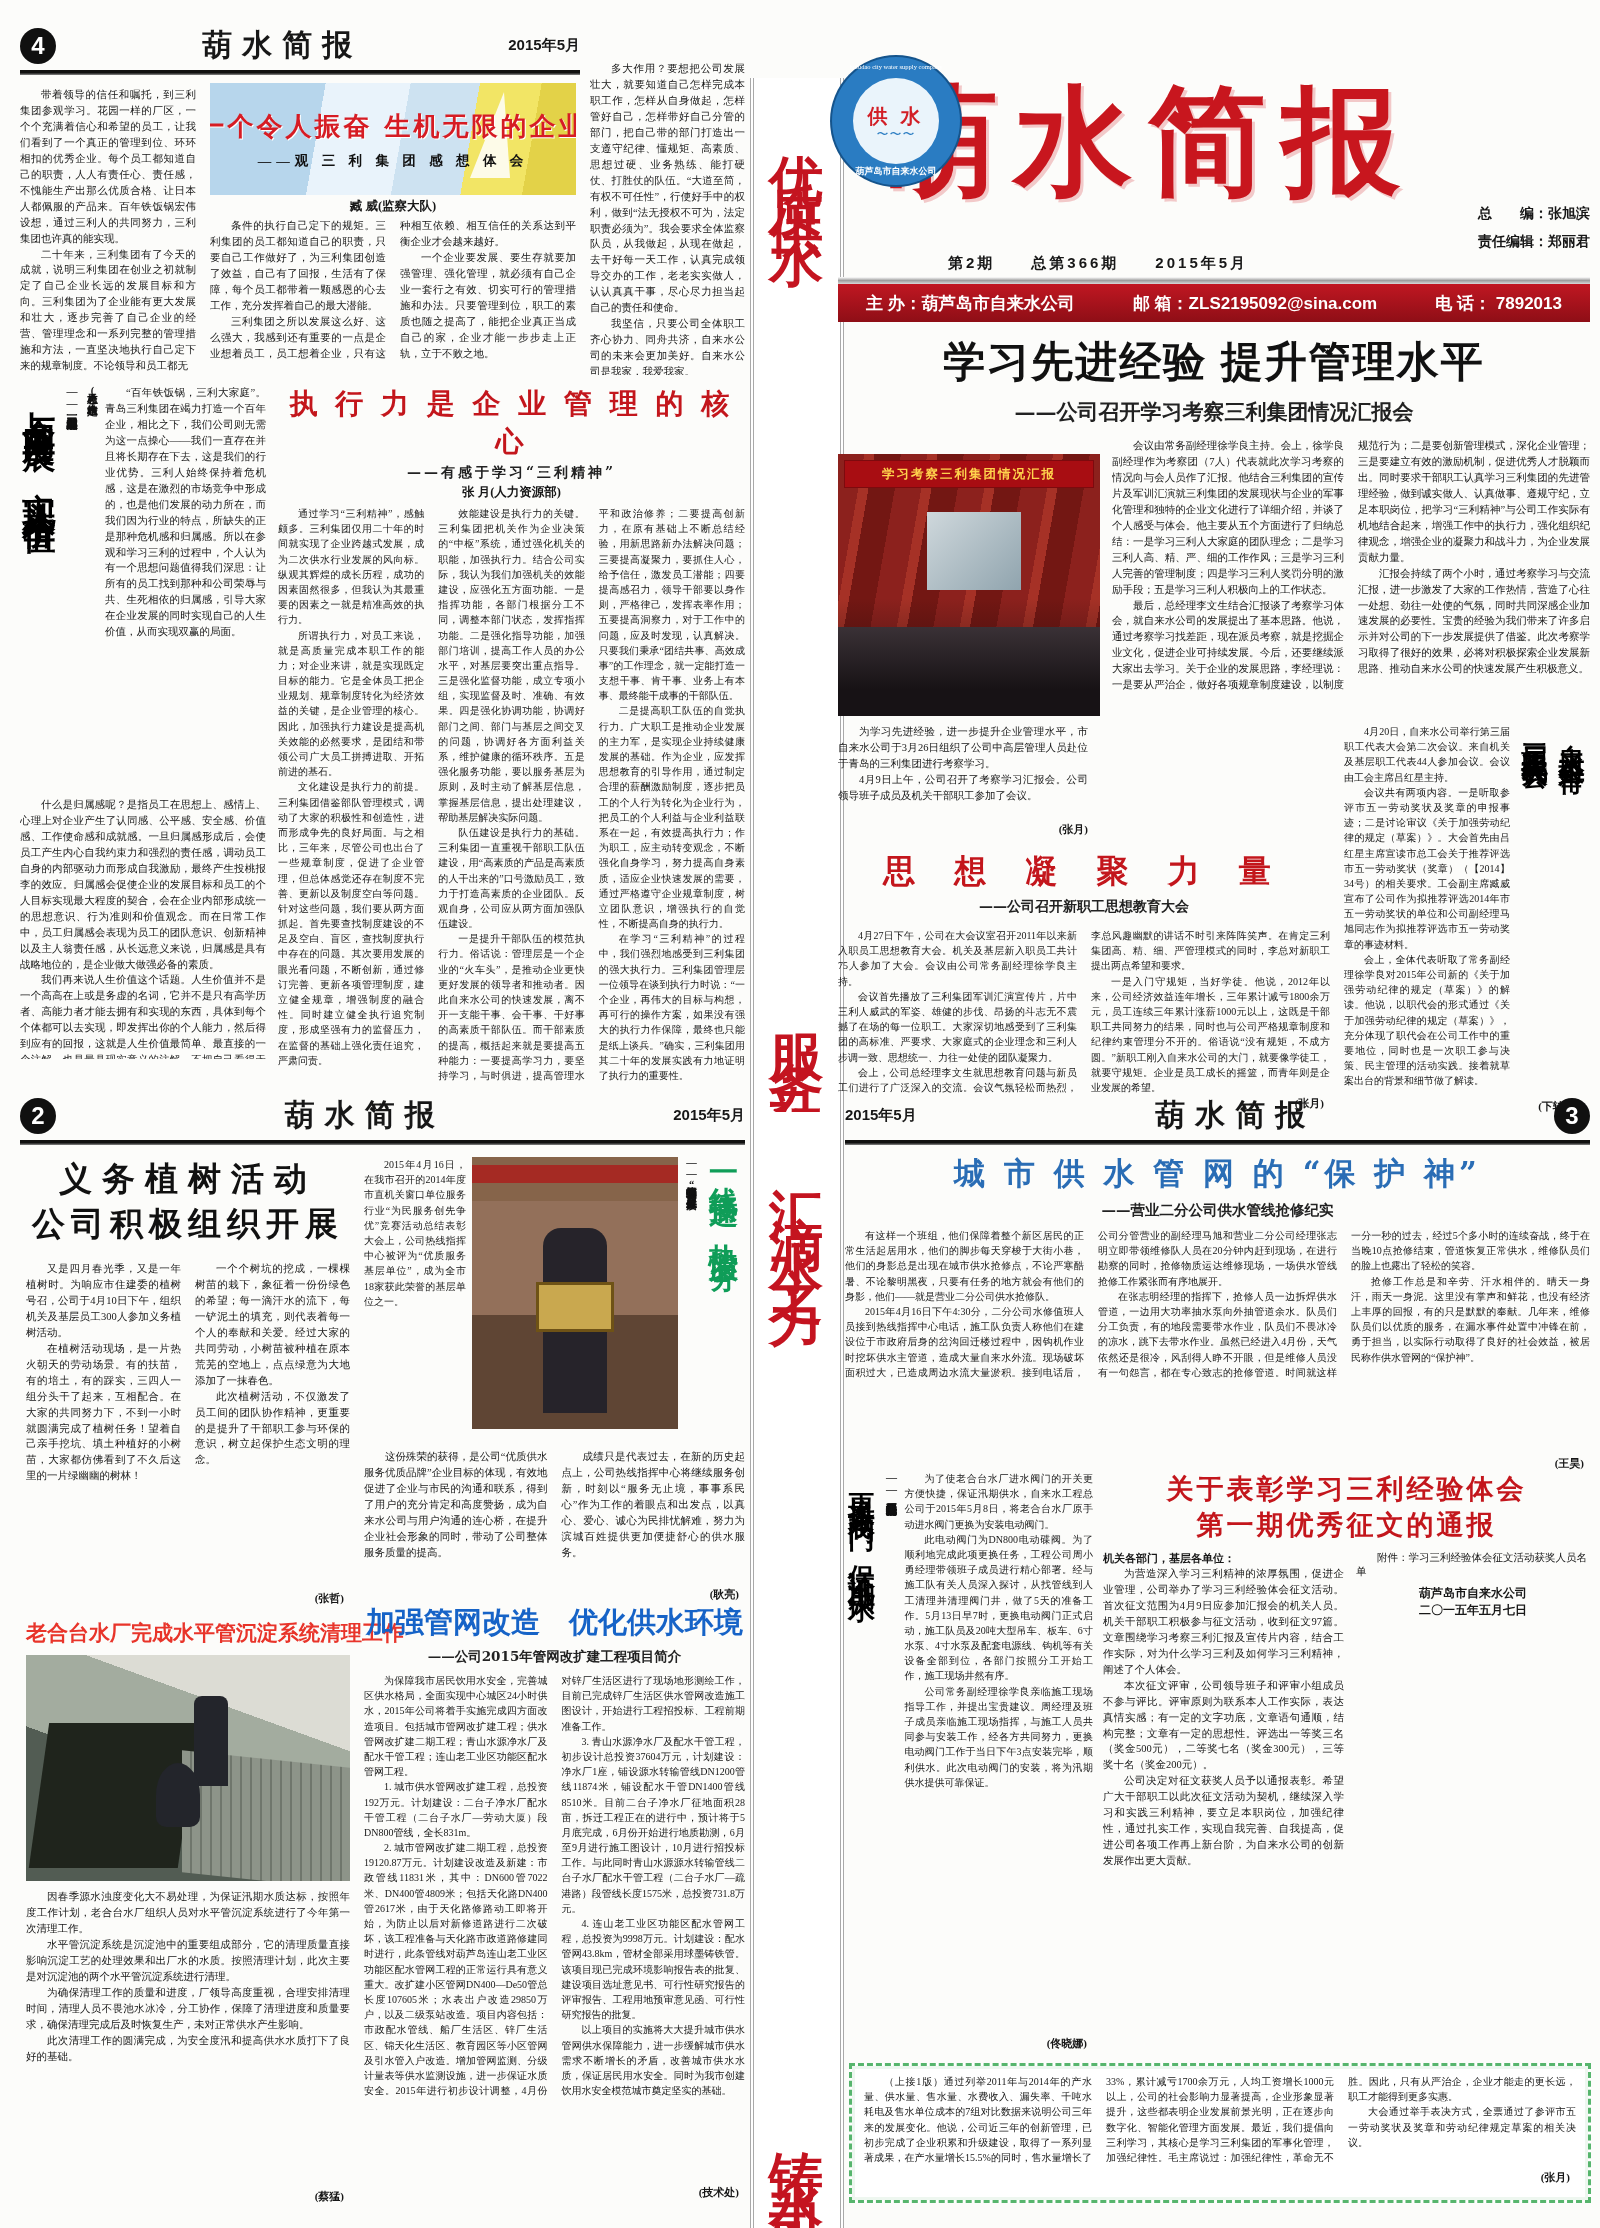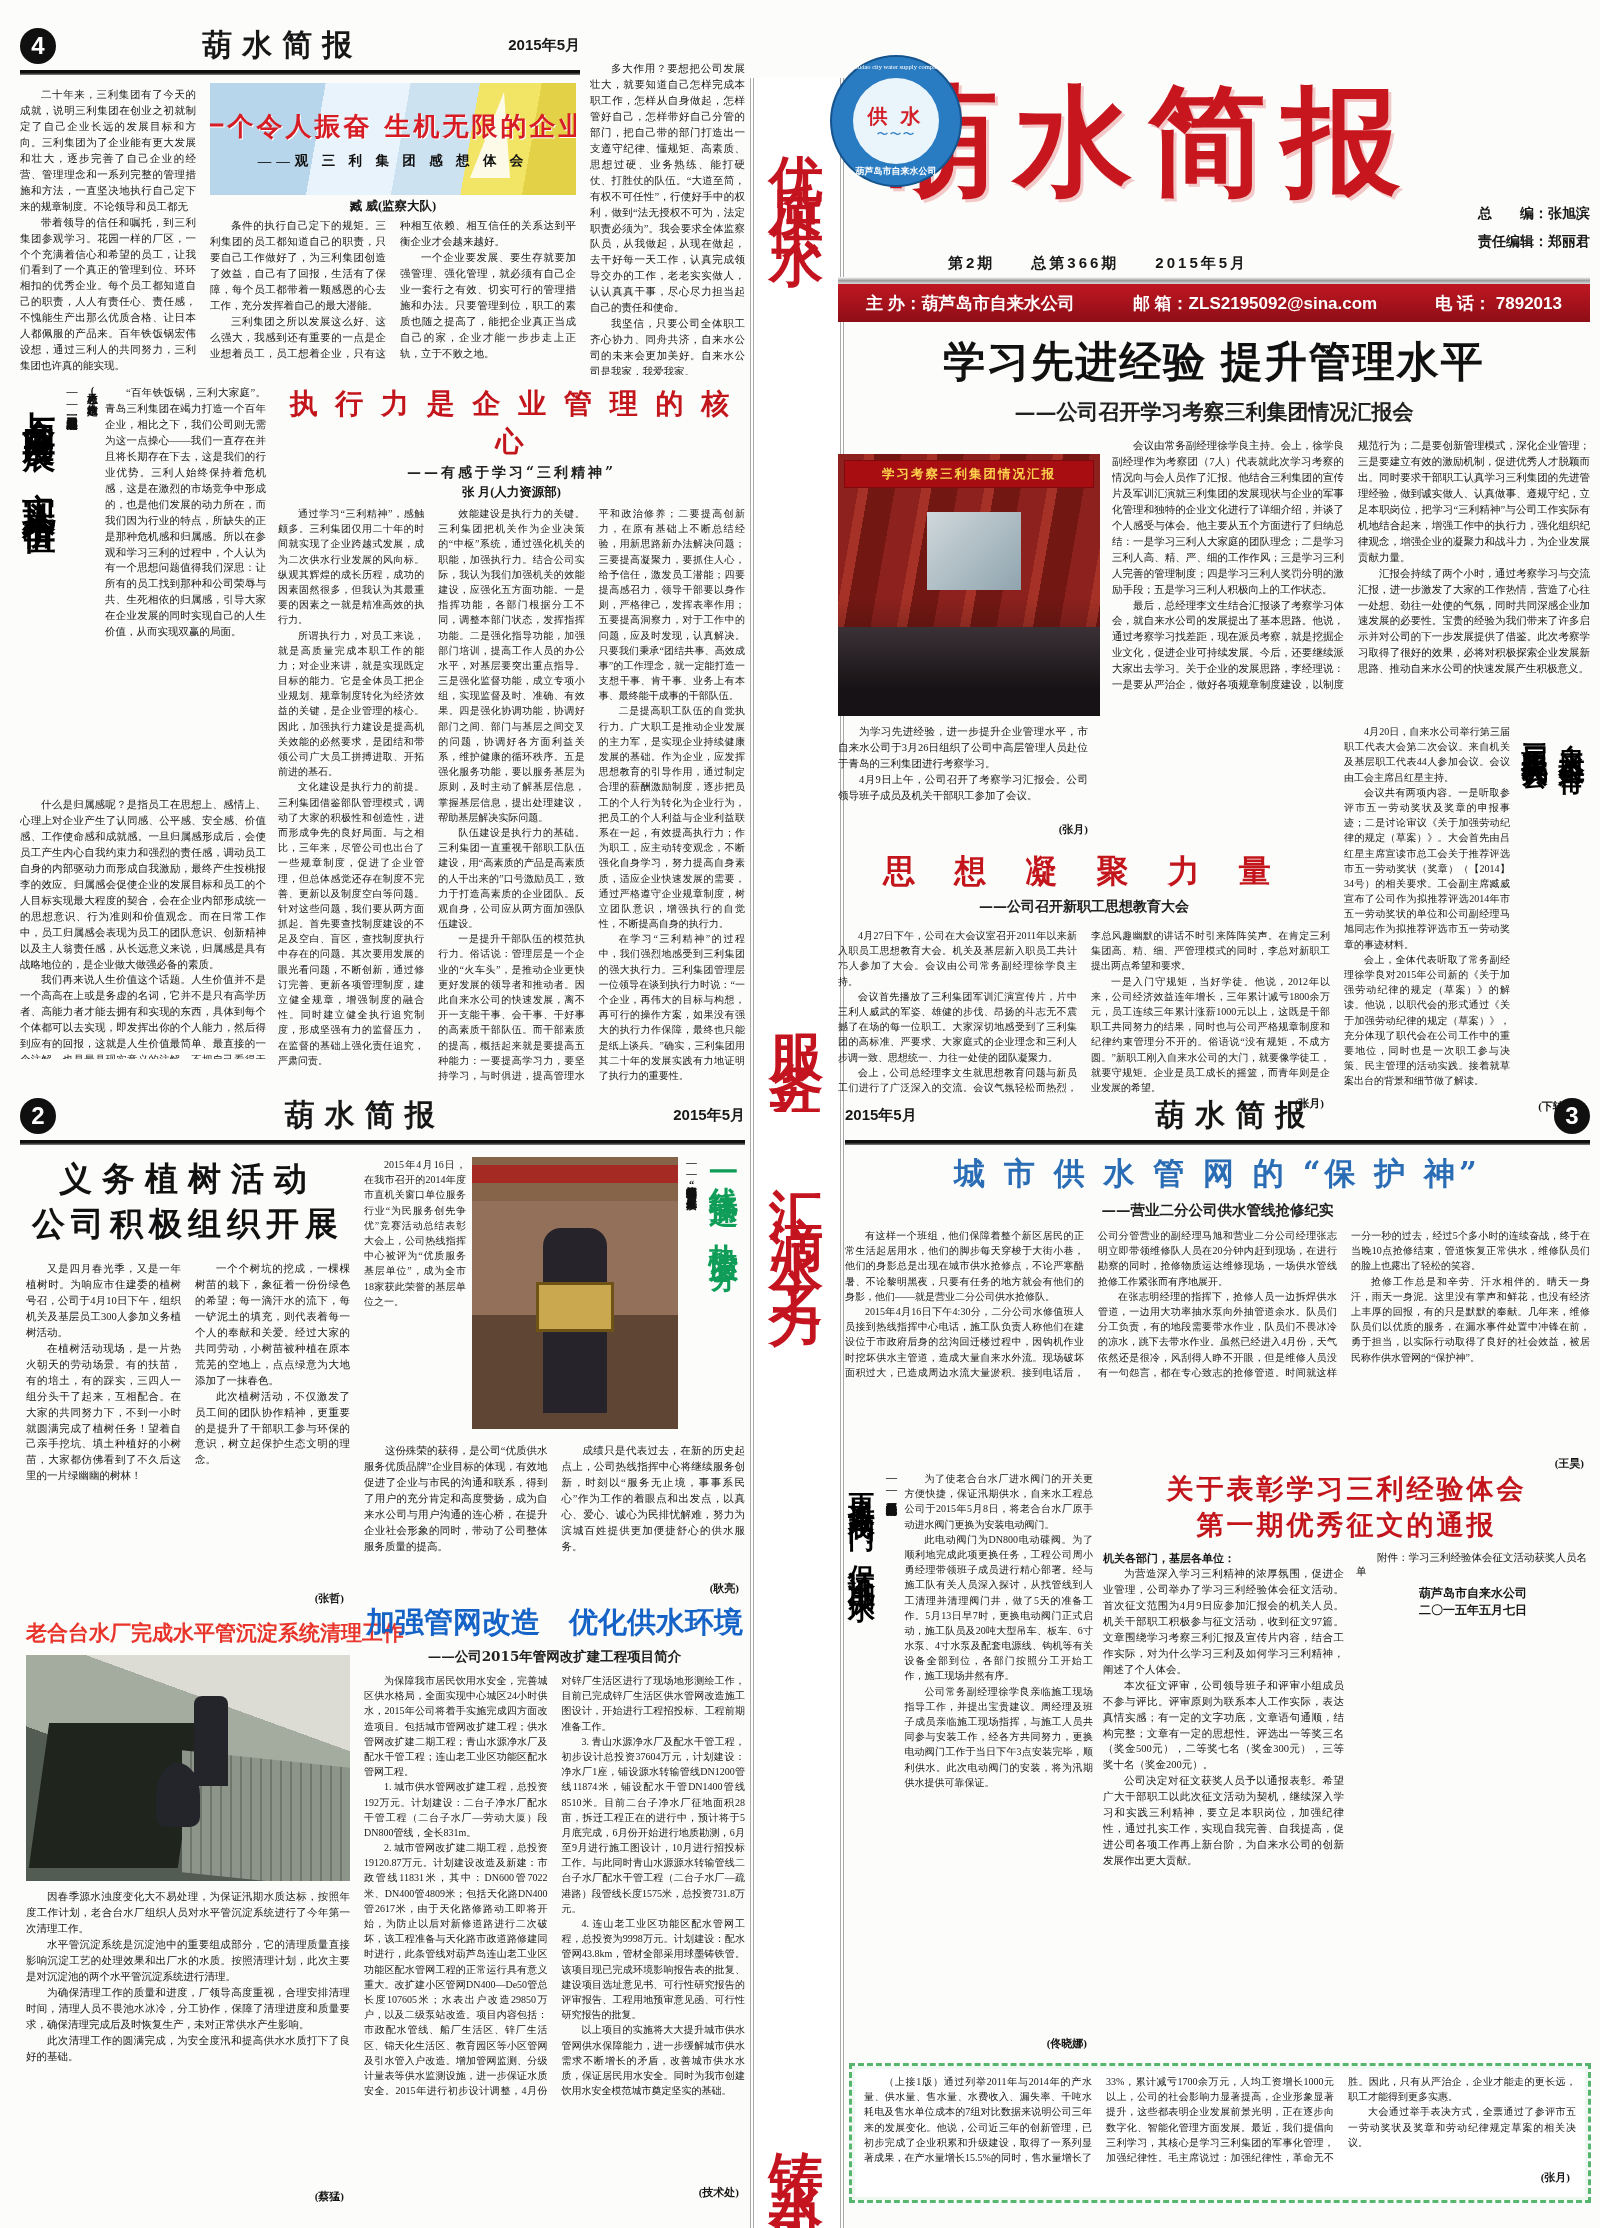--- a/index.html
+++ b/index.html
@@ -77,22 +77,22 @@
     <div style="width:560px;">
       <div class="pg-head">
         <div class="pg-num">4</div>
         <div class="pg-title" style="flex:1;text-align:center;">葫水简报</div>
         <div class="pg-date">2015年5月</div>
       </div>
       <div class="rule"></div>
     </div>
 
     <div class="abs bt" style="left:0;top:62px;width:176px;height:288px;">
+        <p>带着领导的信任和嘱托，到三利集团参观学习。花园一样的厂区，一个个充满着信心和希望的员工，让我们看到了一个真正的管理到位、环环相扣的优秀企业。每个员工都知道自己的职责，人人有责任心、责任感，不愧能生产出那么优质合格、让日本人都佩服的产品来。百年铁饭锅宏伟设想，通过三利人的共同努力，三利集团也许真的能实现。</p>
         <p>二十年来，三利集团有了今天的成就，说明三利集团在创业之初就制定了自己企业长远的发展目标和方向。三利集团为了企业能有更大发展和壮大，逐步完善了自己企业的经营、管理理念和一系列完整的管理措施和方法，一直坚决地执行自己定下来的规章制度。不论领导和员工都无</p>
-        <p>带着领导的信任和嘱托，到三利集团参观学习。花园一样的厂区，一个个充满着信心和希望的员工，让我们看到了一个真正的管理到位、环环相扣的优秀企业。每个员工都知道自己的职责，人人有责任心、责任感，不愧能生产出那么优质合格、让日本人都佩服的产品来。百年铁饭锅宏伟设想，通过三利人的共同努力，三利集团也许真的能实现。</p>
       </div>
 
     <div class="abs" style="left:190px;top:58px;width:366px;height:292px;">
       <div class="banner4">
         <div class="banner4-title">一个令人振奋 生机无限的企业</div>
         <div class="banner4-sub">——观 三 利 集 团 感 想 体 会</div>
       </div>
       <div style="text-align:center;font-weight:bold;font-size:12.5px;margin:3px 0;">臧  威(监察大队)</div>
       <div class="bt c2" style="height:150px;">
           <p>条件的执行自己定下的规矩。三利集团的员工都知道自己的职责，只要自己工作做好了，为三利集团创造了效益，自己有了回报，生活有了保障，每个员工都带着一颗感恩的心去工作，充分发挥着自己的最大潜能。</p>
@@ -247,21 +247,21 @@
           <p style="text-indent:2em;margin:0;">2015年4月16日，在我市召开的2014年度市直机关窗口单位服务行业“为民服务创先争优”竞赛活动总结表彰大会上，公司热线指挥中心被评为“优质服务基层单位”，成为全市18家获此荣誉的基层单位之一。</p>
         </div>
         <div class="ph ph-award" style="width:206px;flex:0 0 auto;">
           <div class="strip"></div>
           <div class="person"></div>
           <div class="plaque"></div>
         </div>
         <div class="vsub-black" style="font-size:10.5px;">——公司热线指挥中心被评为“优质服务基层单位”</div>
         <div class="vert" style="font-size:29px;font-weight:bold;color:#0f9d58;font-family:'DejaVu Serif',serif;letter-spacing:6px;">一线接通 热情服务</div>
       </div>
-      <div class="bt c2" style="height:138px;margin-top:14px;">
+      <div class="bt c2" style="height:138px;margin-top:20px;">
           <p>这份殊荣的获得，是公司“优质供水服务优质品牌”企业目标的体现，有效地促进了企业与市民的沟通和联系，得到了用户的充分肯定和高度赞扬，成为自来水公司与用户沟通的连心桥，在提升企业社会形象的同时，带动了公司整体服务质量的提高。</p>
           <p>成绩只是代表过去，在新的历史起点上，公司热线指挥中心将继续服务创新，时刻以“服务无止境，事事系民心”作为工作的着眼点和出发点，以真心、爱心、诚心为民排忧解难，努力为滨城百姓提供更加便捷舒心的供水服务。</p>
         </div>
       <div class="by">(耿亮)</div>
     </div>
 
     <div class="abs" style="left:6px;top:524px;width:324px;height:590px;">
       <div style="font-size:21px;font-weight:bold;color:#e8342a;text-align:center;font-family:'Liberation Sans',sans-serif;white-space:nowrap;">老合台水厂完成水平管沉淀系统清理工作</div>
       <div class="ph ph-plant" style="height:226px;margin-top:8px;">
         <div class="pool"></div>

